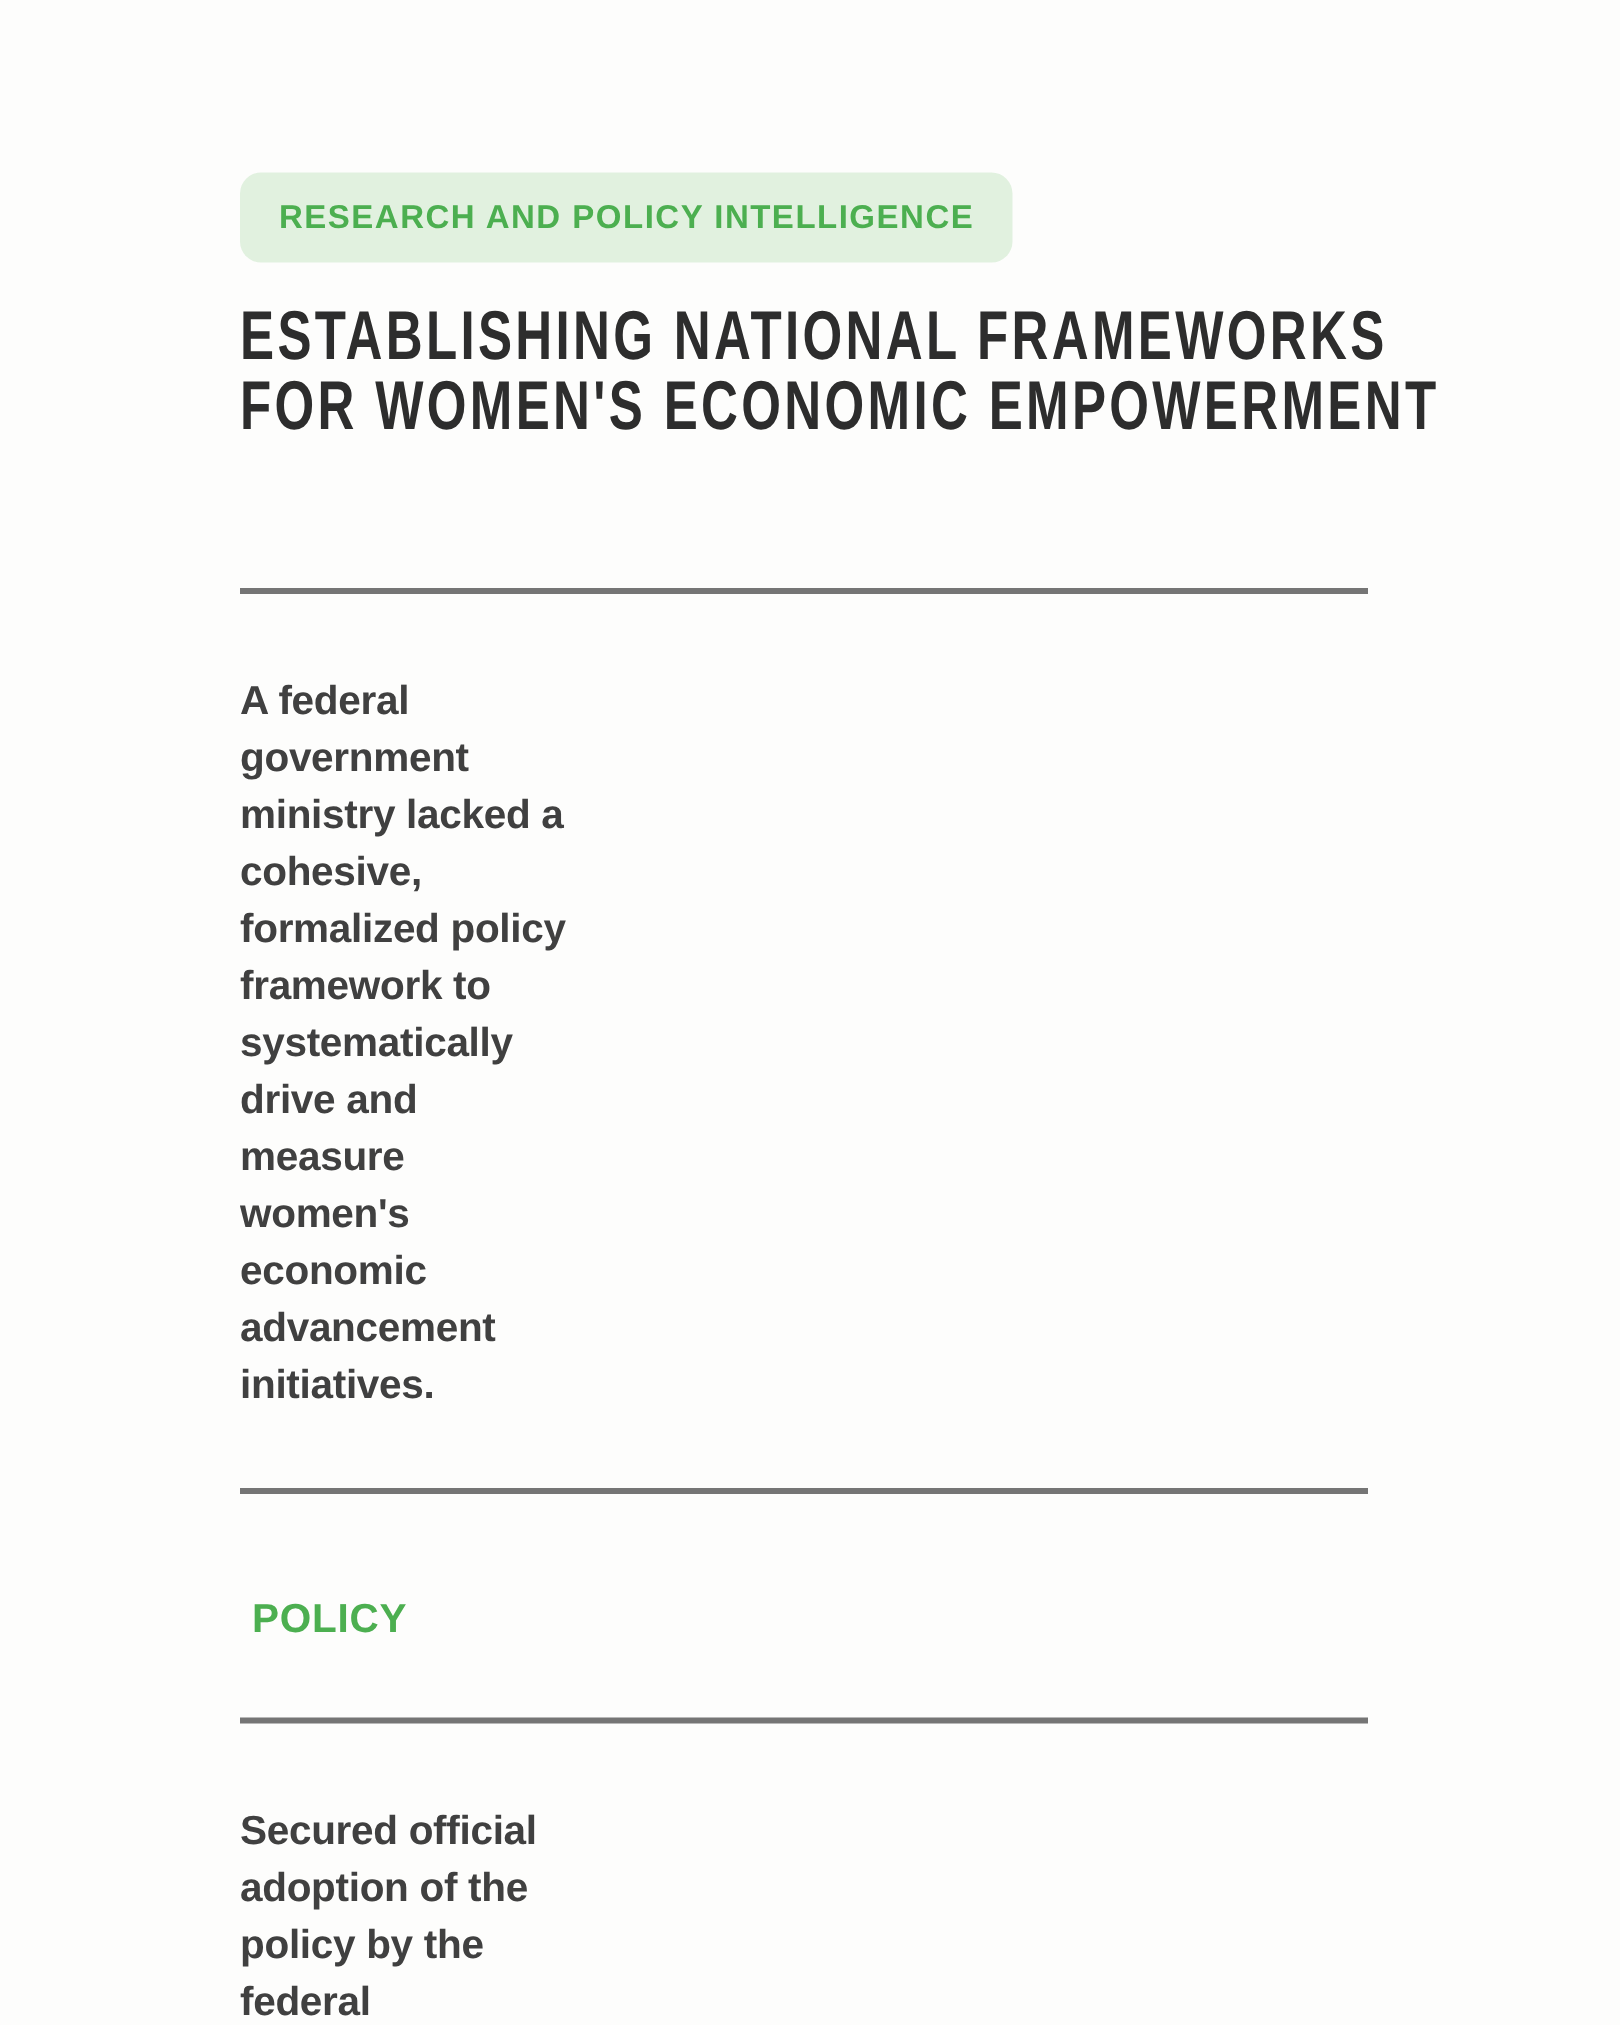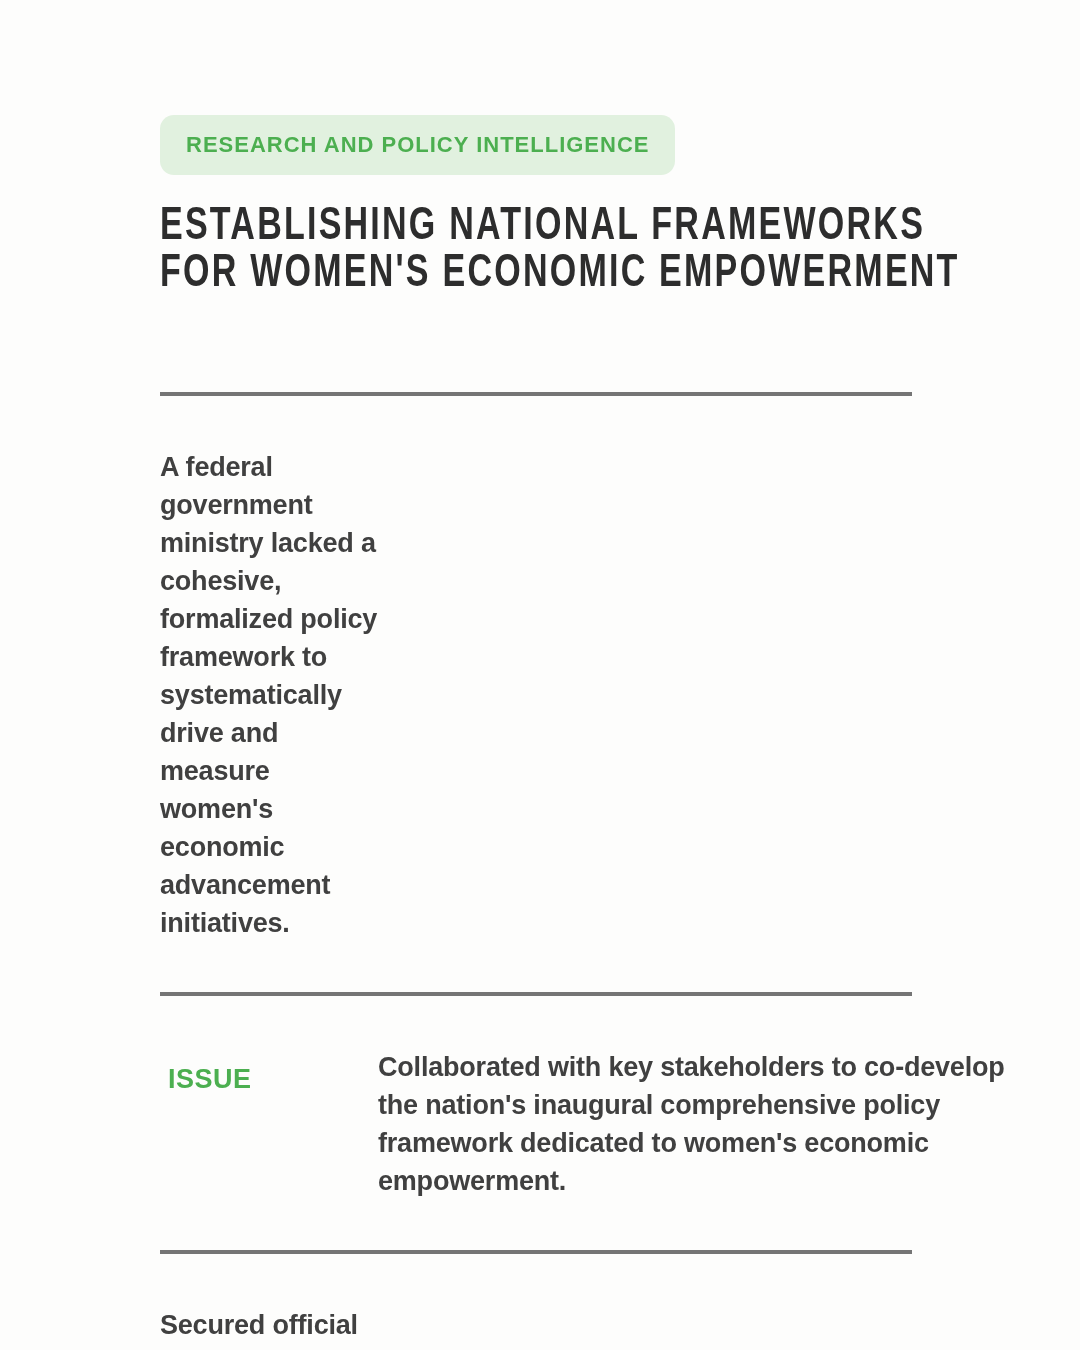--- a/index.html
+++ b/index.html
@@ -87,22 +87,21 @@
 
   <hr class="divider first">
 
   <section class="row">
     <p class="row-text">A federal government ministry lacked a cohesive, formalized policy framework to systematically drive and measure women's economic advancement initiatives.</p>
   </section>
 
   <hr class="divider">
 
   <section class="row">
-    <div class="row-label">ISSUE</div>
-    <p class="row-text">Collaborated with key stakeholders to co-develop the nation's inaugural comprehensive policy framework dedicated to women's economic empowerment.</p>
+    <div class="row-label">POLICY</div>
   </section>
 
   <hr class="divider">
 
   <section class="row">
     <p class="row-text">Secured official adoption of the policy by the federal government, establishing a legally recognized mandate for inclusive economic growth through 2019.</p>
   </section>
 
   <hr class="divider">
 

